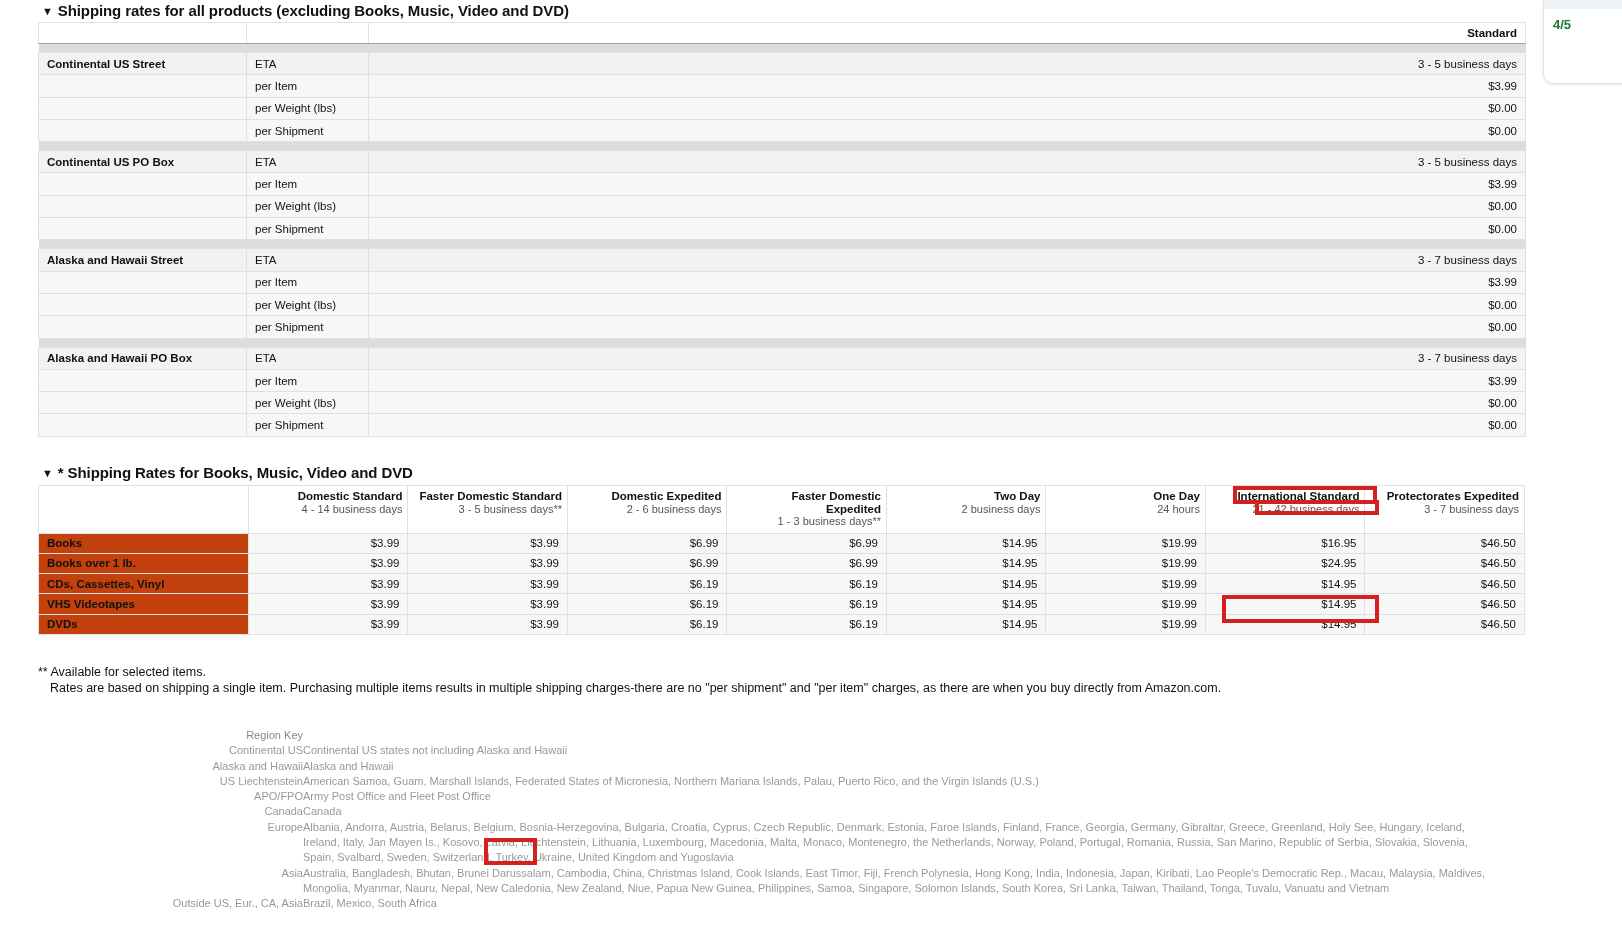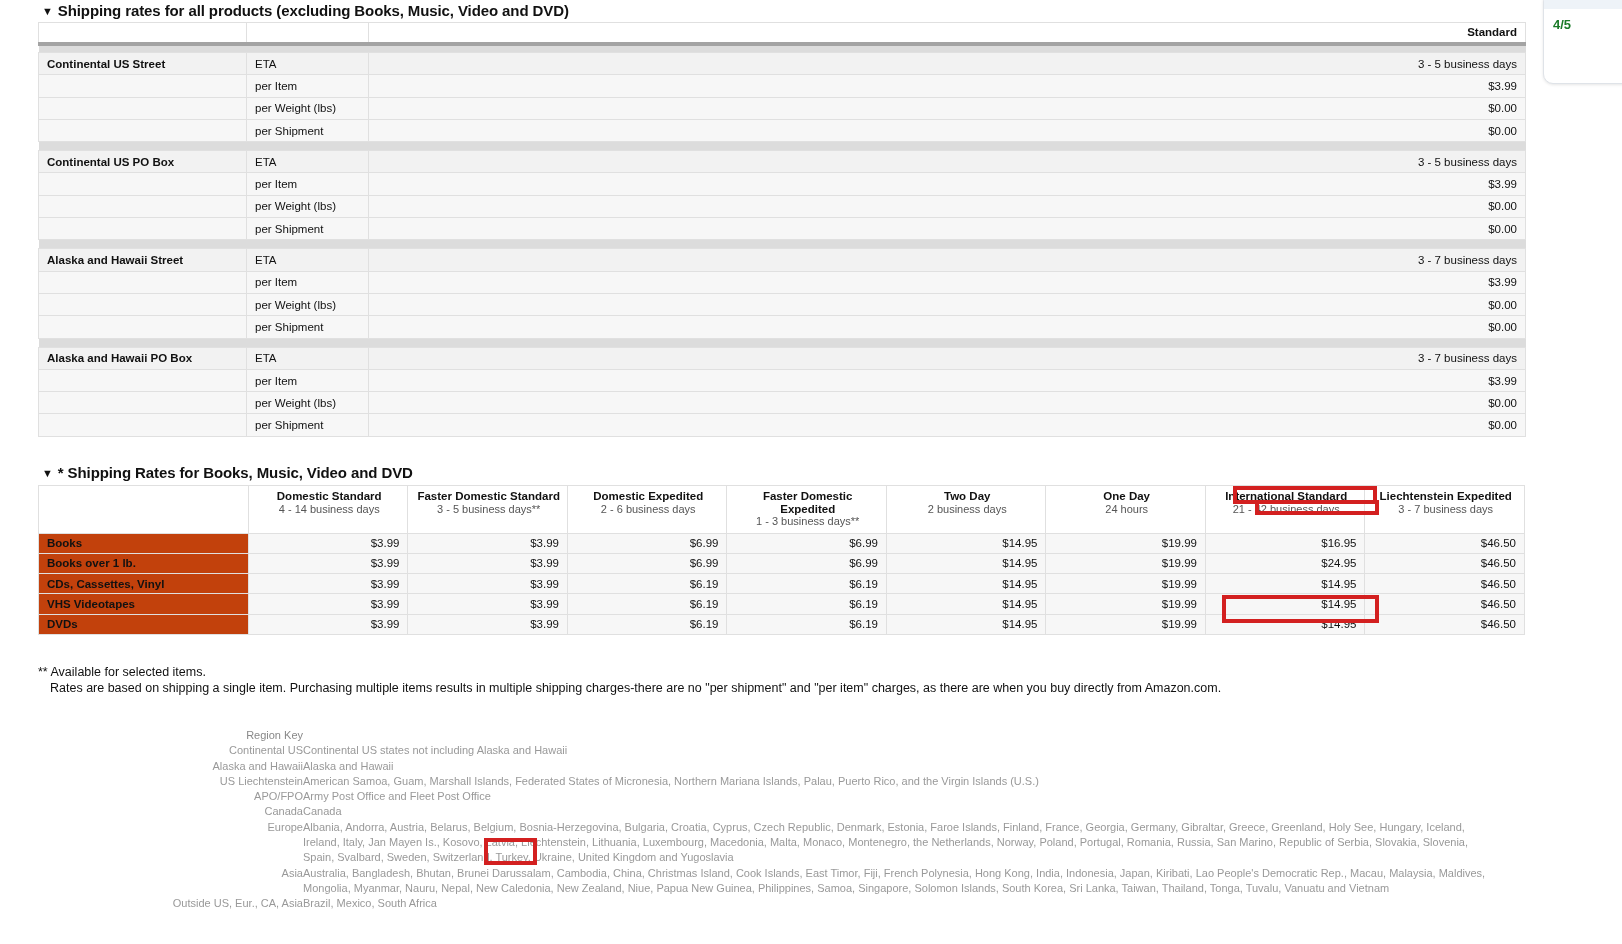--- a/index.html
+++ b/index.html
@@ -35,37 +35,37 @@
     vertical-align: middle;
     font-weight: normal;
     background: #f7f7f7;
   }
 
   
   #tbl1 { position:absolute; left:38px; top:22px; width:1487px; }
   #tbl1 col.c1 { width: 208px; }
   #tbl1 col.c2 { width: 122px; }
   #tbl1 col.c3 { width: 1157px; }
-  #tbl1 tr.hdr td { background:#fff; height: 21px; border-bottom:4px solid #a3a3a3;padding-left:48px;}
+  #tbl1 tr.hdr td { background:#fff; height: 21px; border-bottom:1px solid #a3a3a3;padding-left:48px;}
   #tbl1 td.std-hdr { text-align:right; font-weight:bold; font-size:11.5px; }
   #tbl1 tr.grp-sep td { background:#dcdcdc; height: 9px; padding:0; border-left:none; border-right:none;}
   #tbl1 td.region { font-weight: bold; font-size:11.5px; background:#f2f2f2;}
   #tbl1 td.blank-region { background:#f7f7f7; }
   #tbl1 td.meas { font-size:11.5px; }
   #tbl1 td.val { text-align:right; font-size:11.5px; }
   #tbl1 tr.row { height: 22.3px; }
   #tbl1 tr.row.head-row { background:#f2f2f2;margin-left:16px; }
   #tbl1 tr.row.head-row td { background:#f2f2f2; }
 
   
   #tbl2 { position:absolute; left:38px; top:485px; width:1487px; }
   #tbl2 col.n { width: 206px; }
   #tbl2 col.d { width: 156.5px; }
   #tbl2 th.colhdr {
-    background:#fff; vertical-align: top;
+    background:#fff; text-align:right; vertical-align: top;
     padding: 4px 5px 5px 7px; line-height: 12.5px;
     border:1px solid #e0e0e0;
   }
   #tbl2 th.colhdr .t1 { font-weight:bold; font-size:11.5px; color:#111; display:block; }
   #tbl2 th.colhdr .t2 { font-weight:normal; font-size:11px; color:#555; display:block; }
   #tbl2 th.corner { background:#fff; border:1px solid #e0e0e0; }
   #tbl2 td.name { font-weight:bold; font-size:11.5px; background:#c2410c; }
   #tbl2 td.price { text-align:right; font-size:11.5px; background:#f7f7f7; }
   #tbl2 tr.drow { height: 20.3px; }
 
@@ -256,21 +256,21 @@
           </th>
           <th class="colhdr">
             <span class="t1">One Day</span>
             <span class="t2">24 hours</span>
           </th>
           <th class="colhdr">
             <span class="t1">International Standard</span>
             <span class="t2">21 - 42 business days</span>
           </th>
           <th class="colhdr">
-            <span class="t1">Liechtenstein Expedited</span>
+            <span class="t1">Protectorates Expedited</span>
             <span class="t2">3 - 7 business days</span>
           </th>
         </tr>
       </thead>
     <tbody id="t2body">
         <tr class="drow">
           <td class="name">Books</td>
           <td class="price">$3.99</td>
           <td class="price">$3.99</td>
           <td class="price">$6.99</td>

